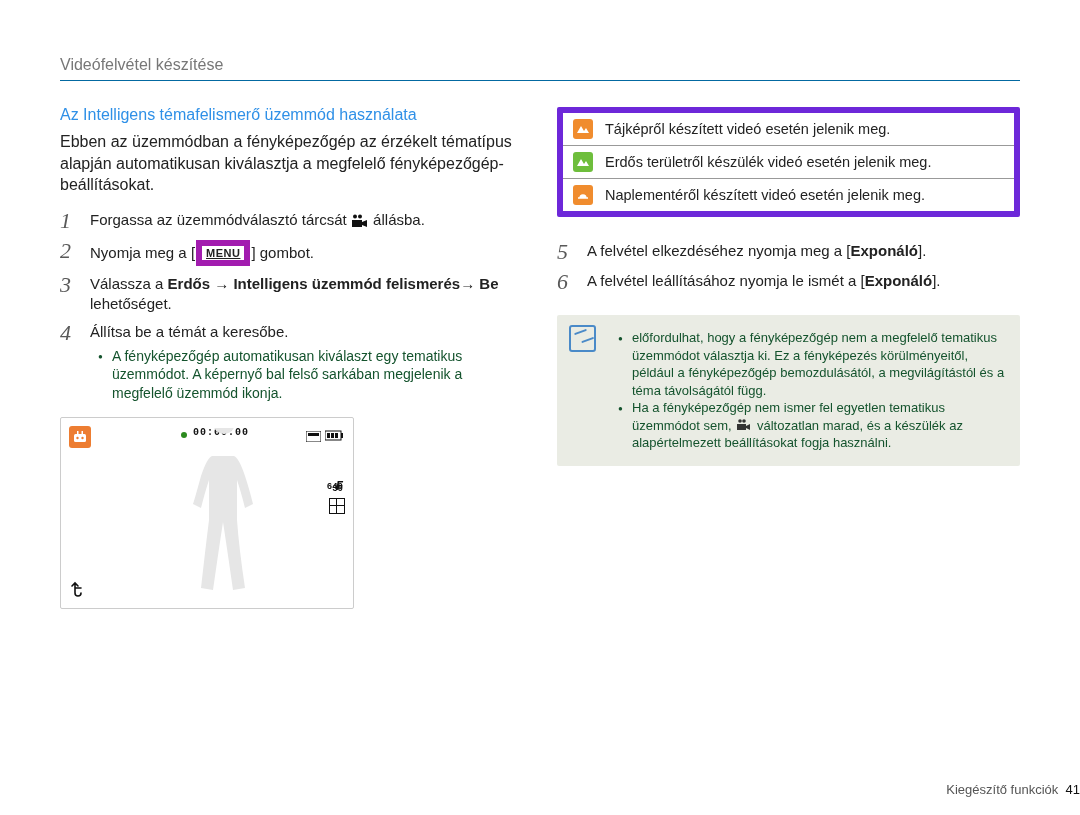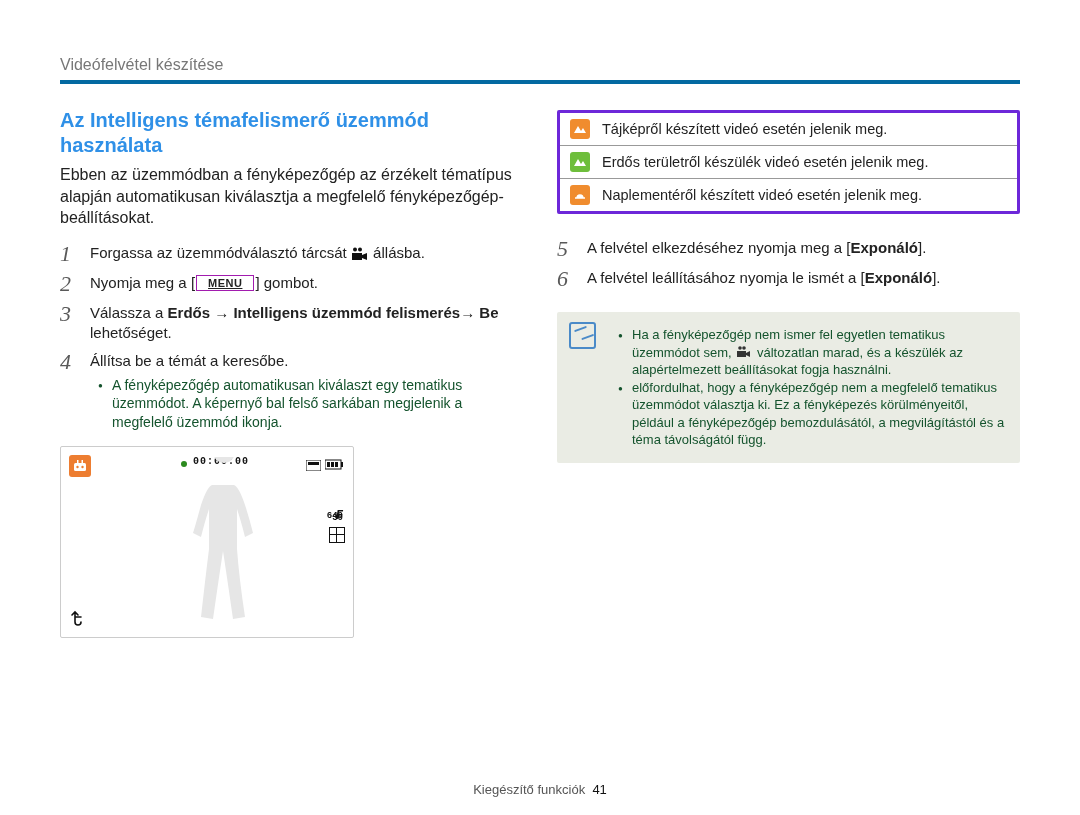--- a/index.html
+++ b/index.html
@@ -13,37 +13,37 @@
   }
   .page {
     box-sizing: border-box;
     padding: 56px 60px 0 60px;
     height: 100%;
     position: relative;
   }
   .header-title {
     font-size: 16px;
     color: #777;
-    border-bottom: 4px solid #0369a1;
+    border-bottom: 1px solid #0369a1;
     padding-bottom: 6px;
   }
   .columns {
     display: flex;
     gap: 34px;
     margin-top: 24px;
     justify-content: space-between;
   }
   .col {
     flex: 1 1 0;
     min-width: 0;
   }
   .section-title {
     color: #2F90E7;
-    font-size: 20px;
-    font-weight: 700;
+    font-size: 16px;
+    font-weight: 400;
     line-height: 1.25;
   }
   .body-text {
     font-size: 16px;
     color: #222;
     line-height: 1.35;
     margin-top: 6px;
   }
   .steps {
     margin-top: 10px;
@@ -68,24 +68,24 @@
     color: #222;
     line-height: 1.35;
     flex: 1;
   }
   .step-body strong {
     font-weight: 700;
     text-align: center;
   }
   .inline-key {
     display: inline-block;
-    border: 1px solid #a21caf;
+    border: 6px solid #a21caf;
     font-size: 11px;
     font-weight: 700;
-    padding: 0 11px;
+    padding: 0 4px;
     line-height: 14px;
     letter-spacing: 0.5px;
     margin: 0 1px;
     vertical-align: 1px;
     text-decoration: underline;
   }
   .inline-icon {
     display: inline-flex;
     width: 16px;
     height: 13px;
@@ -194,21 +194,21 @@
     bottom: 8px; left: 10px;
     font-size: 13px; color: #111;
   }
   .person {
     position: absolute;
     left: 118px; top: 10px;
     width: 90px; height: 170px;
   }
   
   .scene-table {
-    border: 3px solid #6d28d9;
+    border: 6px solid #6d28d9;
     border-radius: 2px;
     margin-top: 2px;
   }
   .scene-row {
     display: flex;
     align-items: center;
     gap: 12px;
     padding: 6px 10px;
   }
   .scene-row + .scene-row { border-top: 1px solid #999; }
@@ -253,21 +253,21 @@
   .inline-cam-icon {
     display: inline-flex;
     width: 14px; height: 12px;
     vertical-align: -1px;
     margin: 0 2px;
   }
   .footer {
     position: absolute;
     bottom: 18px;
     left: 0; right: 0;
-    text-align: center;
+    text-align: right;
     font-size: 13px;
     color: #555;
   }
   .footer .num { color: #111; }
 </style>
 </head>
 <body>
 
 <div class="page">
 
@@ -407,31 +407,31 @@
           <div class="step-body">
             <span>A felvétel leállításához nyomja le ismét a [</span><strong>Exponáló</strong><span>].</span>
           </div>
         </div>
       </div>
 
       <div class="note">
         <div class="note-icon"></div>
         <div class="note-body">
           <ul class="bullets small-bullets">
+            <li>előfordulhat, hogy a fényképezőgép nem a megfelelő tematikus üzemmódot választja ki. Ez a fényképezés körülményeitől, például a fényképezőgép bemozdulásától, a megvilágítástól és a téma távolságától függ.</li>
             <li>
               <span>Ha a fényképezőgép nem ismer fel egyetlen tematikus üzemmódot sem, </span><span class="inline-cam-icon">
                   <svg viewBox="0 0 14 12">
                     <rect x="0" y="5" width="9" height="6" fill="#333"></rect>
                     <polygon points="9,7 13,5 13,11 9,9" fill="#333"></polygon>
                     <circle cx="3" cy="2" r="1.8" fill="#333"></circle>
                     <circle cx="7" cy="2" r="1.8" fill="#333"></circle>
                   </svg>
                 </span><span> változatlan marad, és a készülék az alapértelmezett beállításokat fogja használni.</span>
             </li>
-            <li>előfordulhat, hogy a fényképezőgép nem a megfelelő tematikus üzemmódot választja ki. Ez a fényképezés körülményeitől, például a fényképezőgép bemozdulásától, a megvilágítástól és a téma távolságától függ.</li>
           </ul>
         </div>
       </div>
 
     </div>
   </div>
 
   <div class="footer">
     <span>Kiegészítő funkciók</span>&nbsp;&nbsp;<span class="num">41</span>
   </div>

